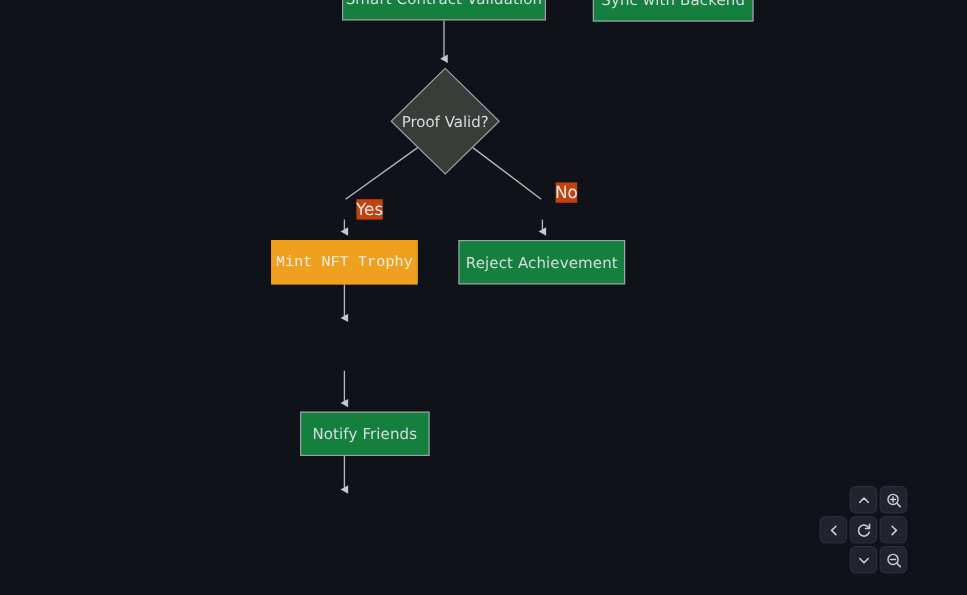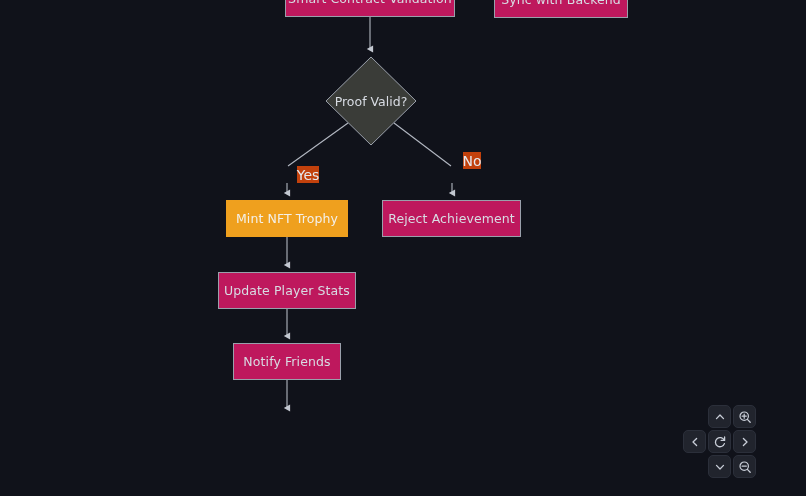--- a/index.html
+++ b/index.html
@@ -28,32 +28,33 @@
     width: 806px;
     height: 496px;
     pointer-events: none;
   }
   .node {
     position: absolute;
     box-sizing: border-box;
     display: flex;
     align-items: center;
     justify-content: center;
-    background: #be185d;
+    background: #15803d;
     border: 1px solid #9aa0ab;
     color: #d8dce3;
     font-size: 12.5px;
     letter-spacing: .1px;
     text-align: center;
     white-space: nowrap;
   }
   .node.highlight {
     background: #efa01e;
     border-color: #efa01e;
     color: #f3f0ea;
+    font-family: Liberation Mono, monospace;
   }
   .node-label {
     pointer-events: none;
   }
   .diamond-wrap {
     position: absolute;
   }
   .diamond-wrap svg {
     display: block;
   }
@@ -157,25 +158,22 @@
   </div>
 
   <div class="node highlight" style="left:226px; top:200px; width:122px; height:37px;">
     <span class="node-label">Mint NFT Trophy</span>
   </div>
 
   <div class="node" style="left:382px; top:200px; width:139px; height:37px;">
     <span class="node-label">Reject Achievement</span>
   </div>
 
-  <div class="node" style="left:218px; top:272px; width:138px; height:37px;">
-    <span class="node-label">Update Player Stats</span>
-  </div>
-
-  <div class="node" style="left:233px; top:343px; width:108px; height:37px;justify-content:center;">
+
+  <div class="node" style="left:250px; top:343px; width:108px; height:37px;justify-content:center;">
     <span class="node-label">Notify Friends</span>
   </div>
 
 
   <div class="edge-label" style="left:277px; top:166px; width:22px; height:17px;">Yes</div>
 
   <div class="edge-label" style="left:443px; top:152px; width:18px; height:17px;">No</div>
 
   <div id="controls">
 

